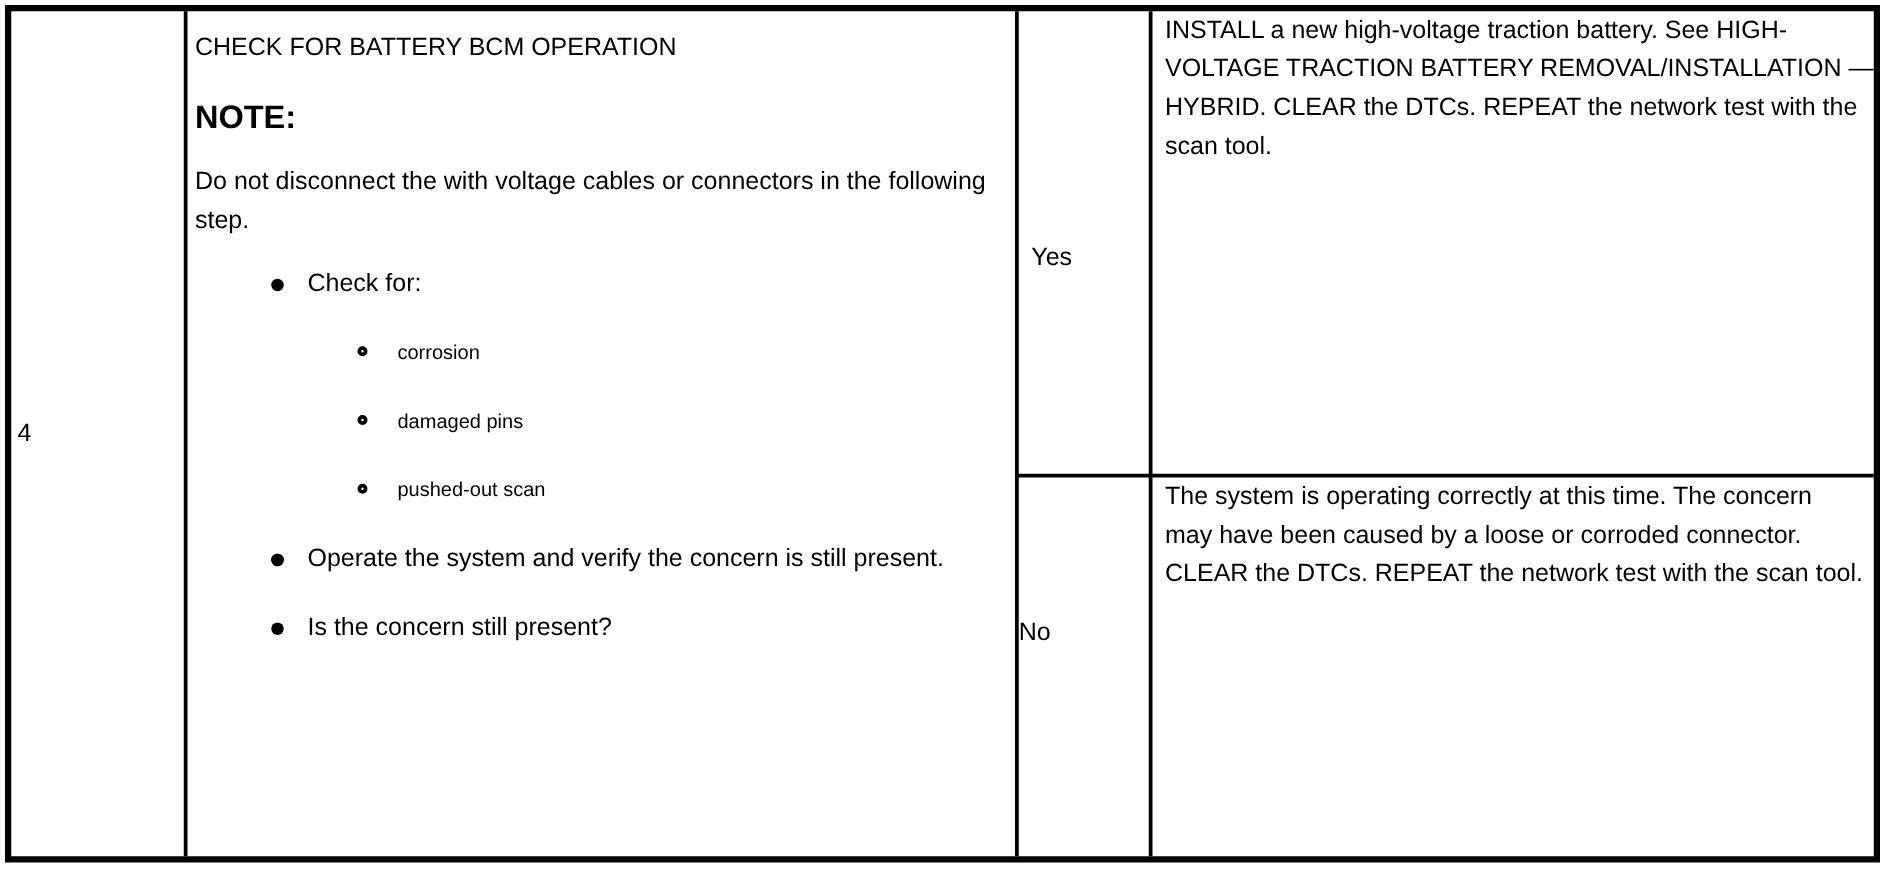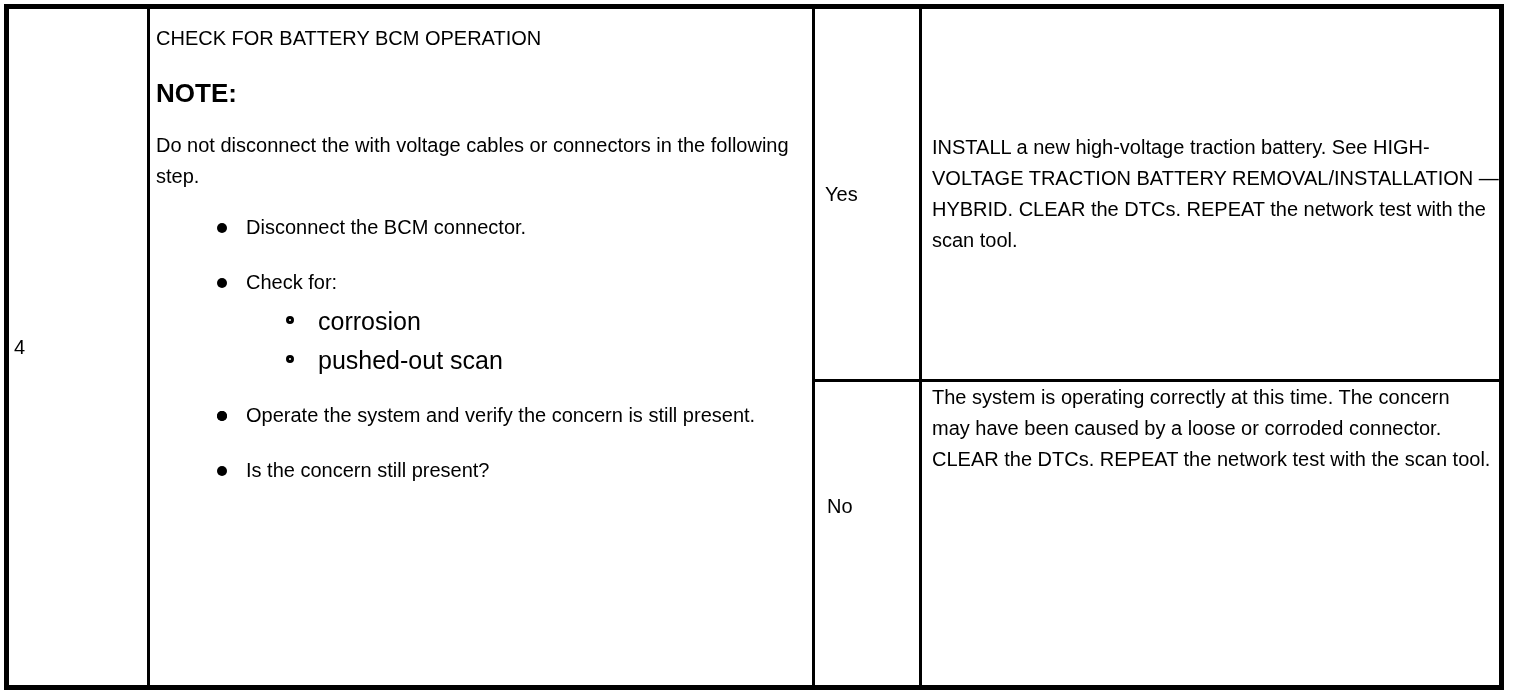--- a/index.html
+++ b/index.html
@@ -89,45 +89,45 @@
   .cell-procedure {
     left: 141px;
     top: 0px;
     width: 662px;
     height: 676px;
     padding: 8px 10px 0 6px;
   }
 
   .cell-yes-label {
     left: 806px;
-    top: 0px;
+    top: 12px;
     width: 104px;
     height: 370px;
     display: flex;
     align-items: center;
     padding-left: 10px;
   }
   .cell-no-label {
     left: 806px;
     top: 373px;
     width: 104px;
     height: 248px;
     display: flex;
     align-items: center;
-    padding-left: 12px;
+    padding-left: 0;
   }
   .yn-label { font-size: 20px; line-height: 1; }
 
   .cell-yes-action {
     left: 913px;
     top: 0px;
     width: 585px;
     height: 370px;
     display: flex;
-    align-items: center;
+    align-items: flex-start;
     padding: 0 8px 0 10px;
   }
   .cell-no-action {
     left: 913px;
     top: 373px;
     width: 577px;
     height: 303px;
     display: flex;
     padding: 0 8px 0 10px;
   }
@@ -181,24 +181,24 @@
   }
   li.bullet-item.bold-item { font-weight: normal; }
 
   ul.sub-bullets {
     list-style: none;
     margin: 0;
     padding: 0;
   }
   ul.sub-bullets > li.sub-bullet-item {
     position: relative;
-    font-size: 25px;
+    font-size: 16px;
     line-height: 31px;
     padding-left: 72px;
-    margin-top: 8px;
+    margin-top: 24px;
   }
   ul.sub-bullets > li.sub-bullet-item > .circle {
     position: absolute;
     left: 40px;
     top: 10px;
     width: 8px;
     height: 8px;
     border-radius: 50%;
     border: 3px solid #000000;
     box-sizing: border-box;
@@ -225,35 +225,35 @@
     <div class="cell cell-procedure">
 
       <div class="proc-title">CHECK FOR BATTERY BCM OPERATION</div>
 
       <div class="proc-note-head">NOTE:</div>
 
       <div class="proc-note-body">Do not disconnect the with voltage cables or connectors in the following step.</div>
 
       <ul class="bullets">
 
-        <li class="bullet-item">
-          <span class="dot"></span>
-          <span>Disconnect the BCM connector.</span>
-        </li>
 
         <li class="bullet-item">
           <span class="dot"></span>
           <span>Check for:</span>
           <ul class="sub-bullets">
             <li class="sub-bullet-item">
               <span class="circle"></span>
               <span>corrosion</span>
             </li>
             <li class="sub-bullet-item">
               <span class="circle"></span>
+              <span>damaged pins</span>
+            </li>
+            <li class="sub-bullet-item">
+              <span class="circle"></span>
               <span>pushed-out scan</span>
             </li>
           </ul>
         </li>
 
         <li class="bullet-item">
           <span class="dot"></span>
         </li>
 
         <li class="bullet-item">

